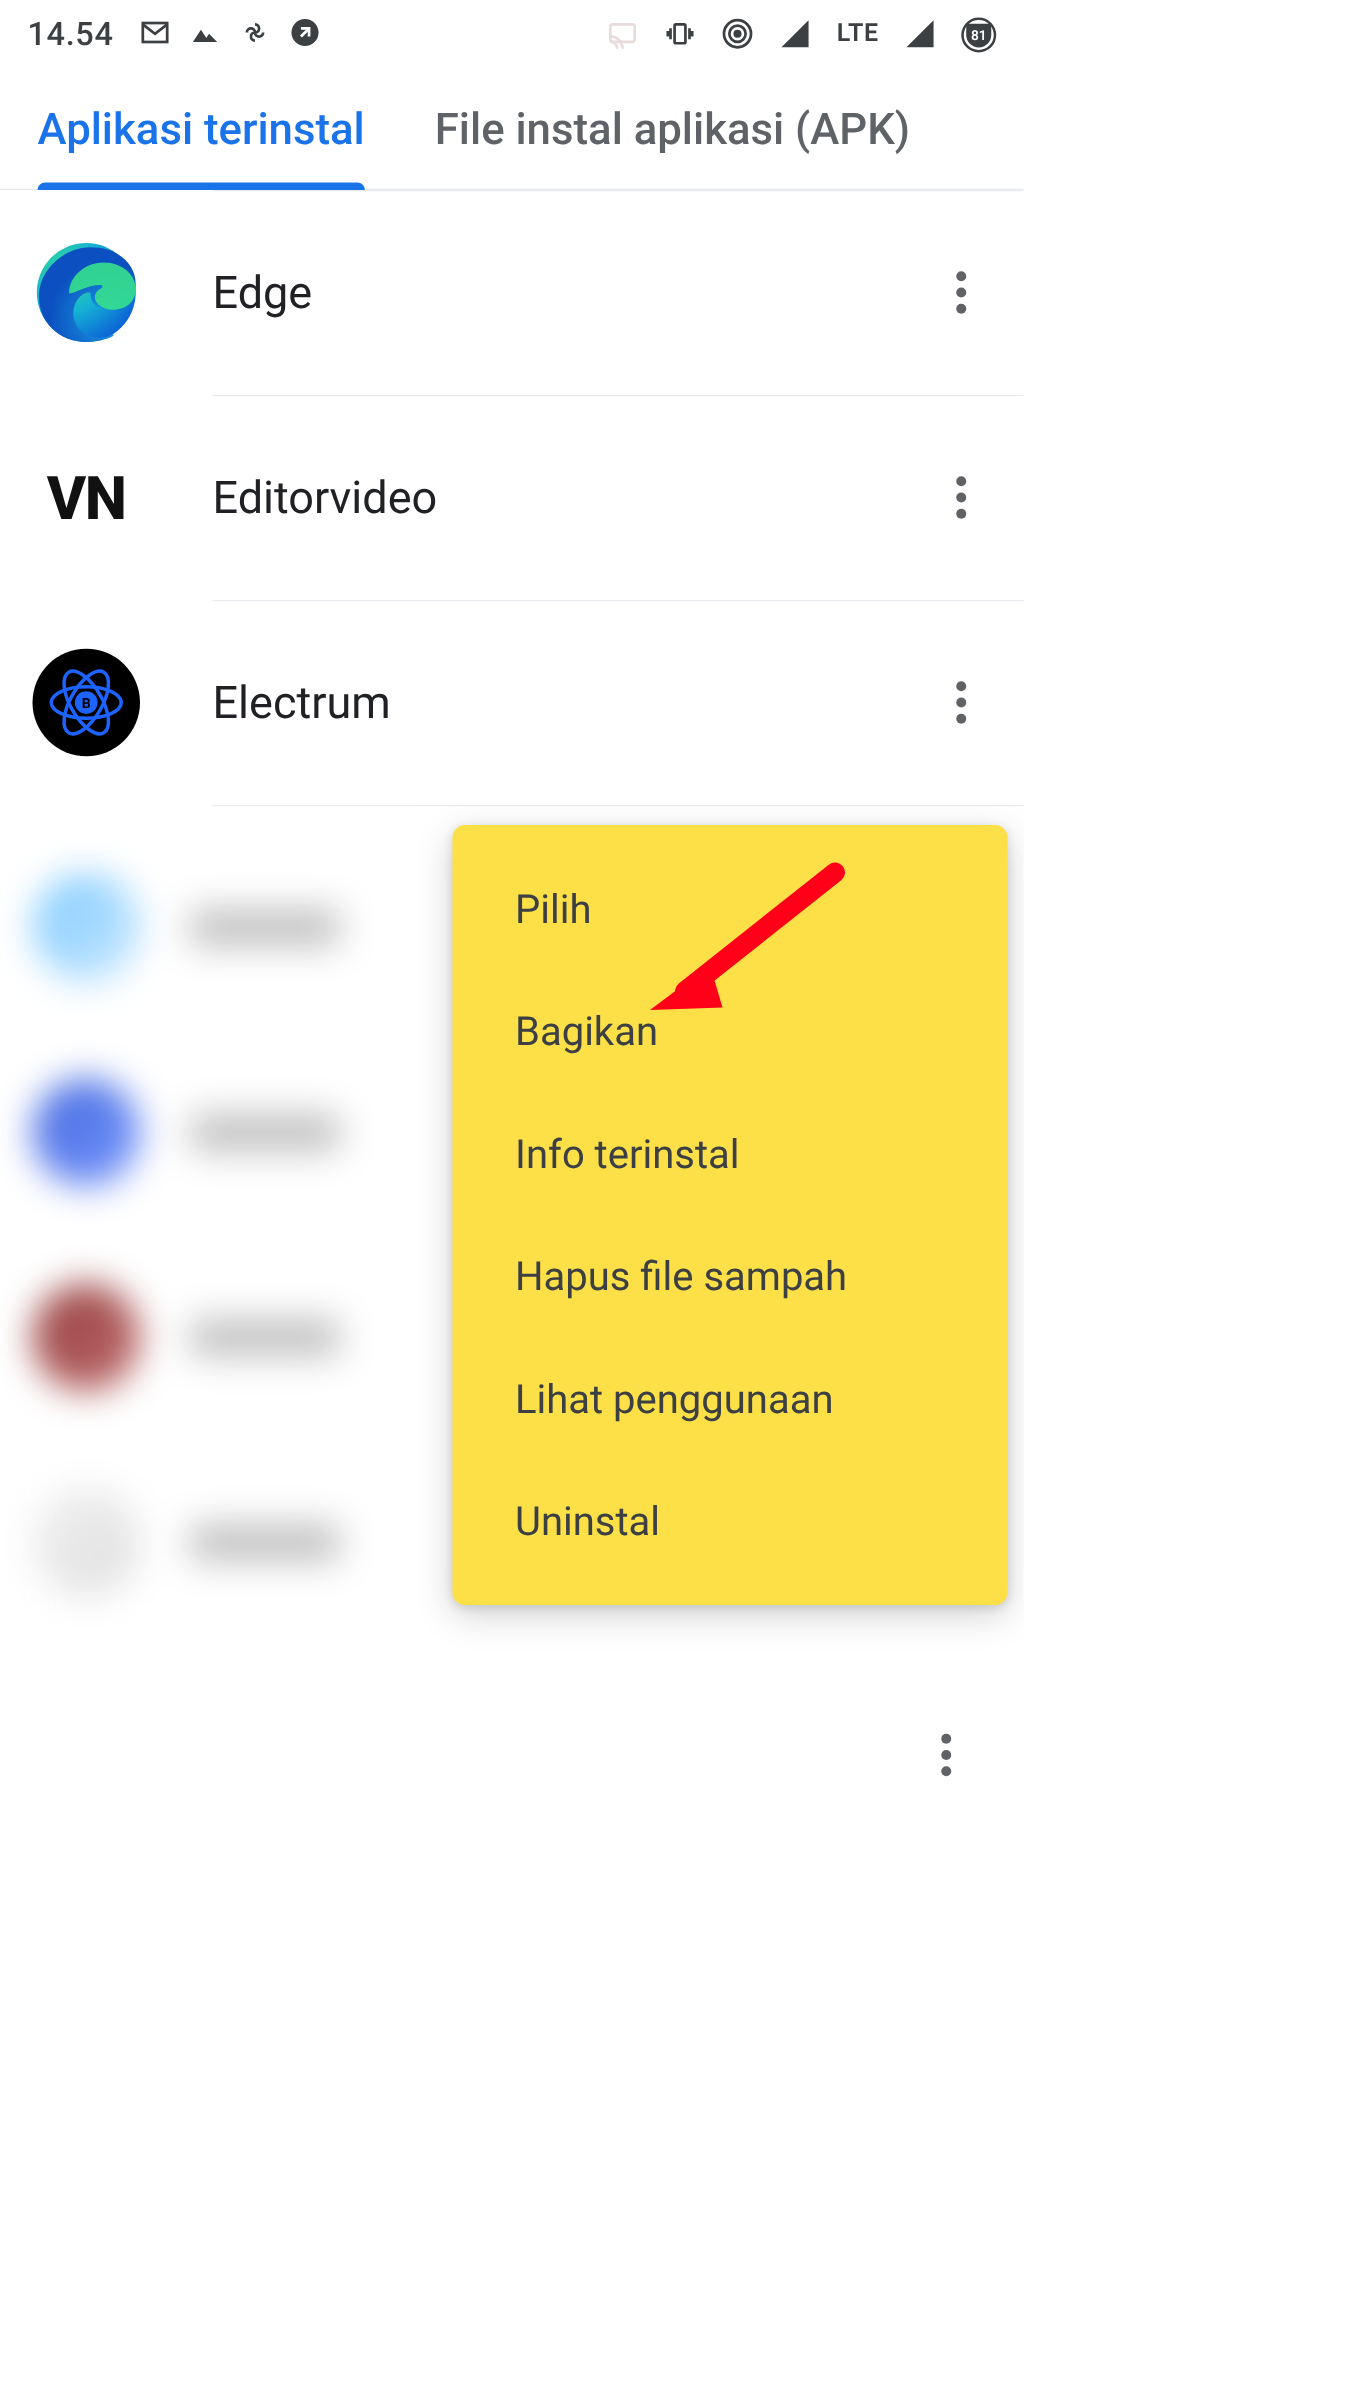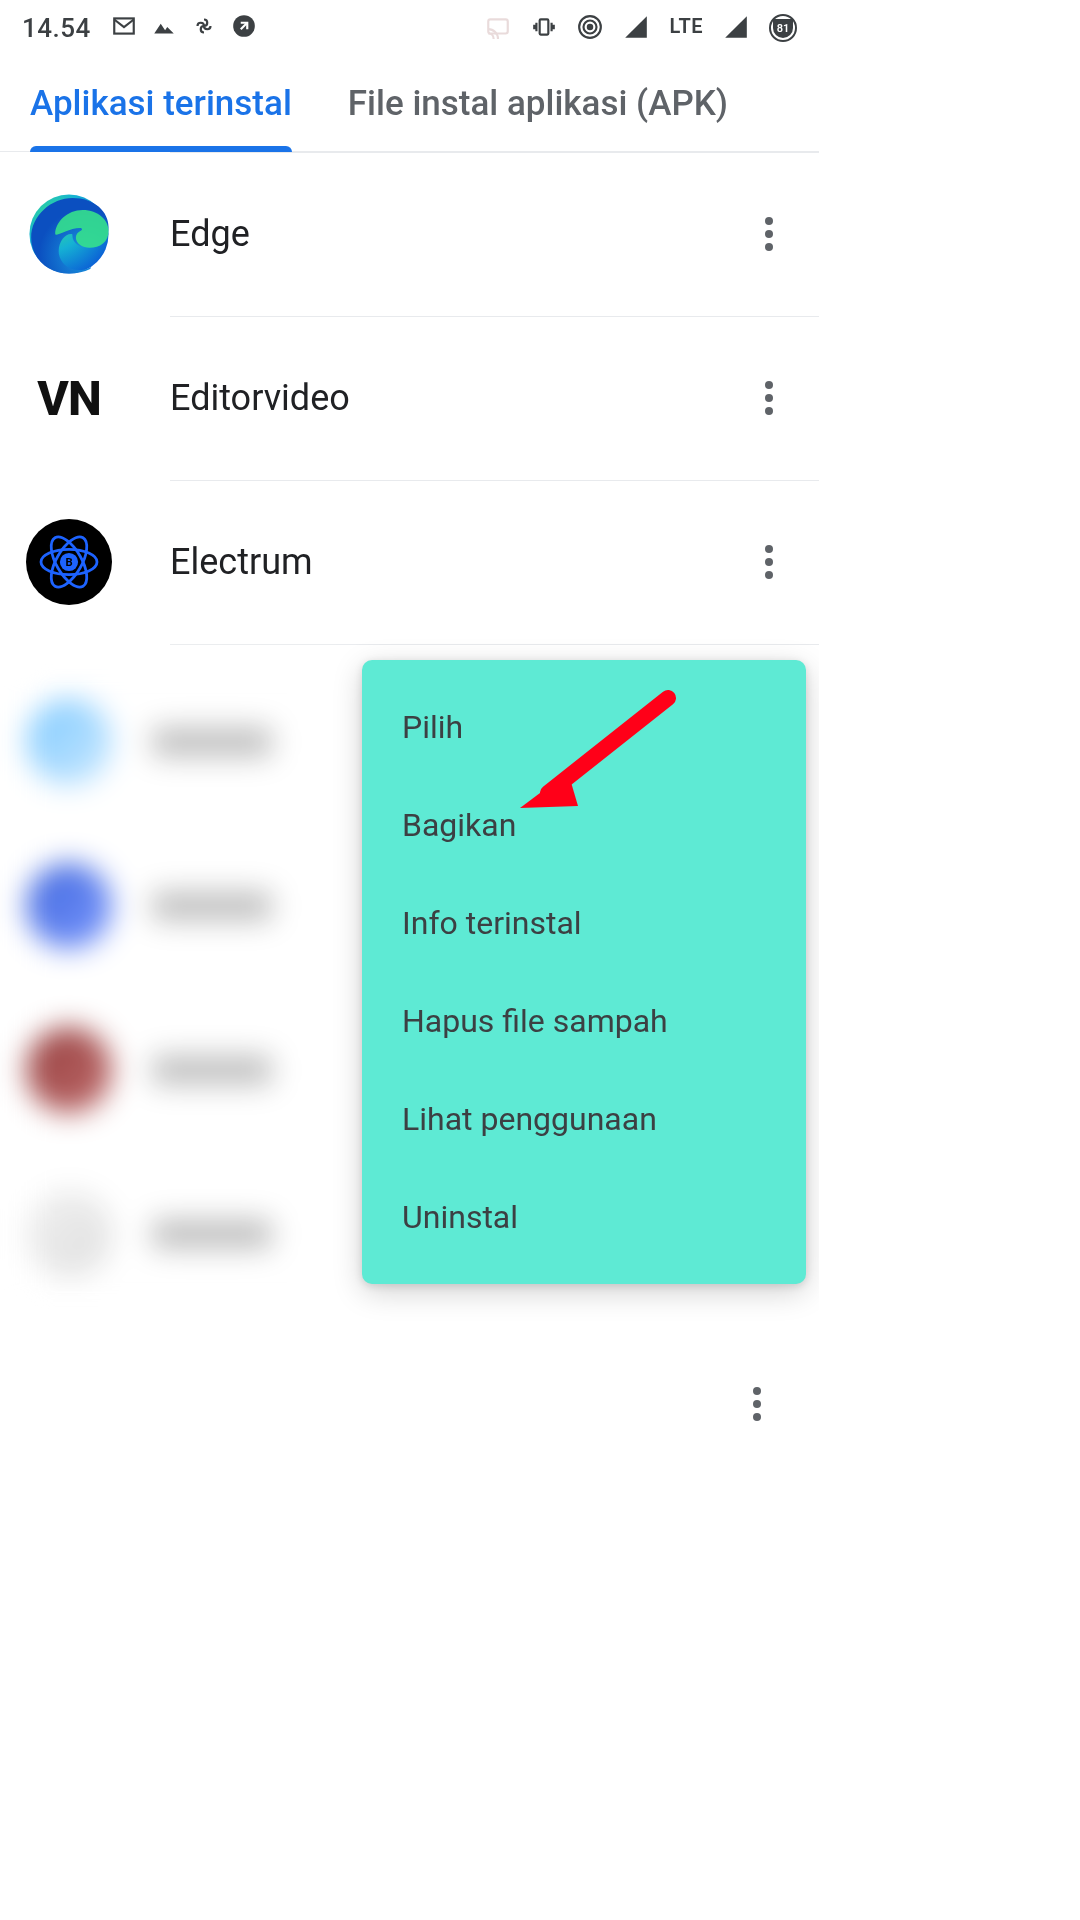--- a/index.html
+++ b/index.html
@@ -84,24 +84,24 @@
     
     .bottom-menu-btn { position:absolute; right:40px; bottom:24px; width:44px;height:44px; display:flex; align-items:center; justify-content:center; cursor:pointer;}
     .dots3 svg{ width:10px; height:36px; }
 
     
     .popup {
       position: absolute;
       left: 362px;
       top: 660px;
       width: 444px;
-      background:#5eead4;
+      background:#fde047;
       border-radius: 10px;
       box-shadow: 0 8px 30px rgba(0,0,0,.18), 0 2px 8px rgba(0,0,0,.12);
-      padding: 18px 4px;
+      padding: 18px 14px;
       display:flex; flex-direction:column;
       z-index: 50;
     }
     .popup .item {
       padding: 30px 36px;
       font-size: 32px;
       color:#3c4043;
       cursor:pointer;
     }
 

